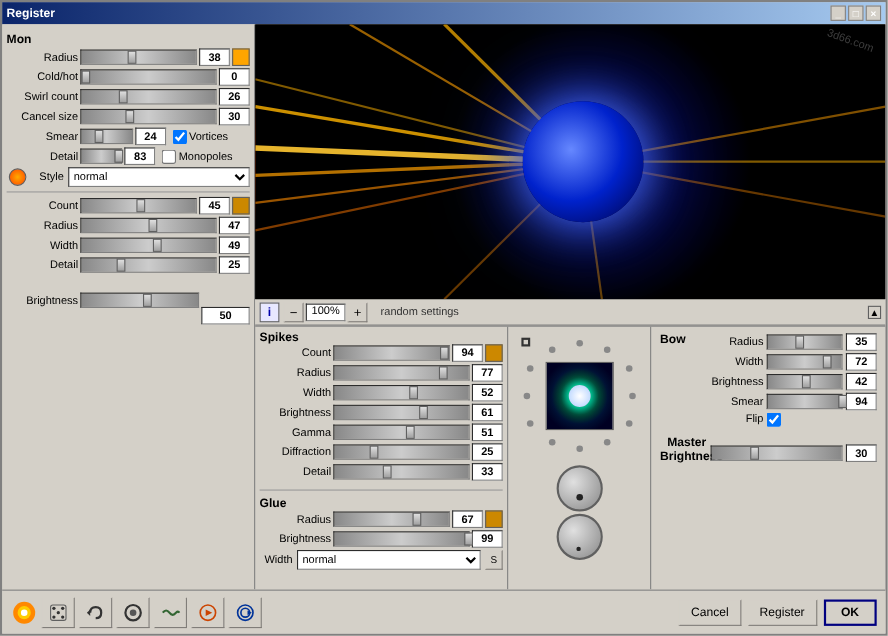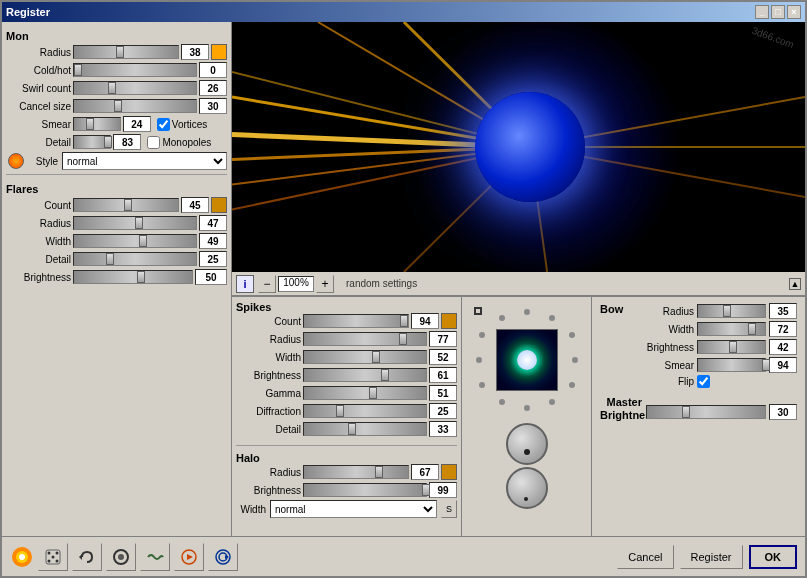--- a/index.html
+++ b/index.html
@@ -419,23 +419,20 @@
             <option>cool</option>
             <option>hot</option>
             <option>electric</option>
           </select>
         </div>
       </div>
 
       <div class="divider"></div>
 
       <div class="section-group">
-        <div style="display:flex; align-items:center; gap:4px;">
-          <span class="section-title">Flares</span>
-        </div>
         <div class="param-row">
           <span class="param-label">Count</span>
           <div class="slider-track">
             <div class="slider-thumb" style="left:48%"></div>
           </div>
           <input class="value-box" value="45" readonly="" style="width: 28px; height: 16px; font-size: 10px; border: 1px inset rgb(128, 128, 128); text-align: center;">
           <div class="color-swatch" style="background:#cc8800;"></div>
         </div>
         <div class="param-row">
           <span class="param-label">Radius</span>
@@ -456,21 +453,21 @@
           <div class="slider-track">
             <div class="slider-thumb" style="left:26%"></div>
           </div>
           <input class="value-box" value="25" readonly="" style="width: 28px; height: 16px; font-size: 10px; border: 1px inset rgb(128, 128, 128); text-align: center;">
         </div>
         <div class="param-row">
           <span class="param-label">Brightness</span>
           <div class="slider-track">
             <div class="slider-thumb" style="left:53%"></div>
           </div>
-          <input class="value-box" value="50" readonly="" style="width: 32px; height: 16px; font-size: 10px; border: 1px inset rgb(128, 128, 128); text-align: center;">
+          <input class="value-box" value="50" readonly="" style="width: 44px; height: 16px; font-size: 10px; border: 1px inset rgb(128, 128, 128); text-align: center; margin-top: 28px;">
         </div>
       </div>
     </div>
 
     <div class="right-panel">
 
       <div class="preview-area">
         <div class="preview-image">
 
           <svg width="100%" height="100%" style="position:absolute;top:0;left:0;">
@@ -566,21 +563,21 @@
               <div class="slider-track">
                 <div class="slider-thumb" style="left:36%"></div>
               </div>
               <input class="value-box" value="33" readonly="" style="width: 28px; height: 16px; font-size: 10px; border: 1px inset rgb(128, 128, 128); text-align: center;">
             </div>
           </div>
 
           <div class="divider"></div>
 
           <div>
-            <span class="section-title">Halo</span>
+            <span class="section-title">Glue</span>
             <div class="param-row">
               <span class="param-label">Radius</span>
               <div class="slider-track">
                 <div class="slider-thumb" style="left:68%"></div>
               </div>
               <input class="value-box" value="67" readonly="" style="width: 28px; height: 16px; font-size: 10px; border: 1px inset rgb(128, 128, 128); text-align: center;">
               <div class="color-swatch" style="background:#cc8800;"></div>
             </div>
             <div class="param-row">
               <span class="param-label">Brightness</span>

